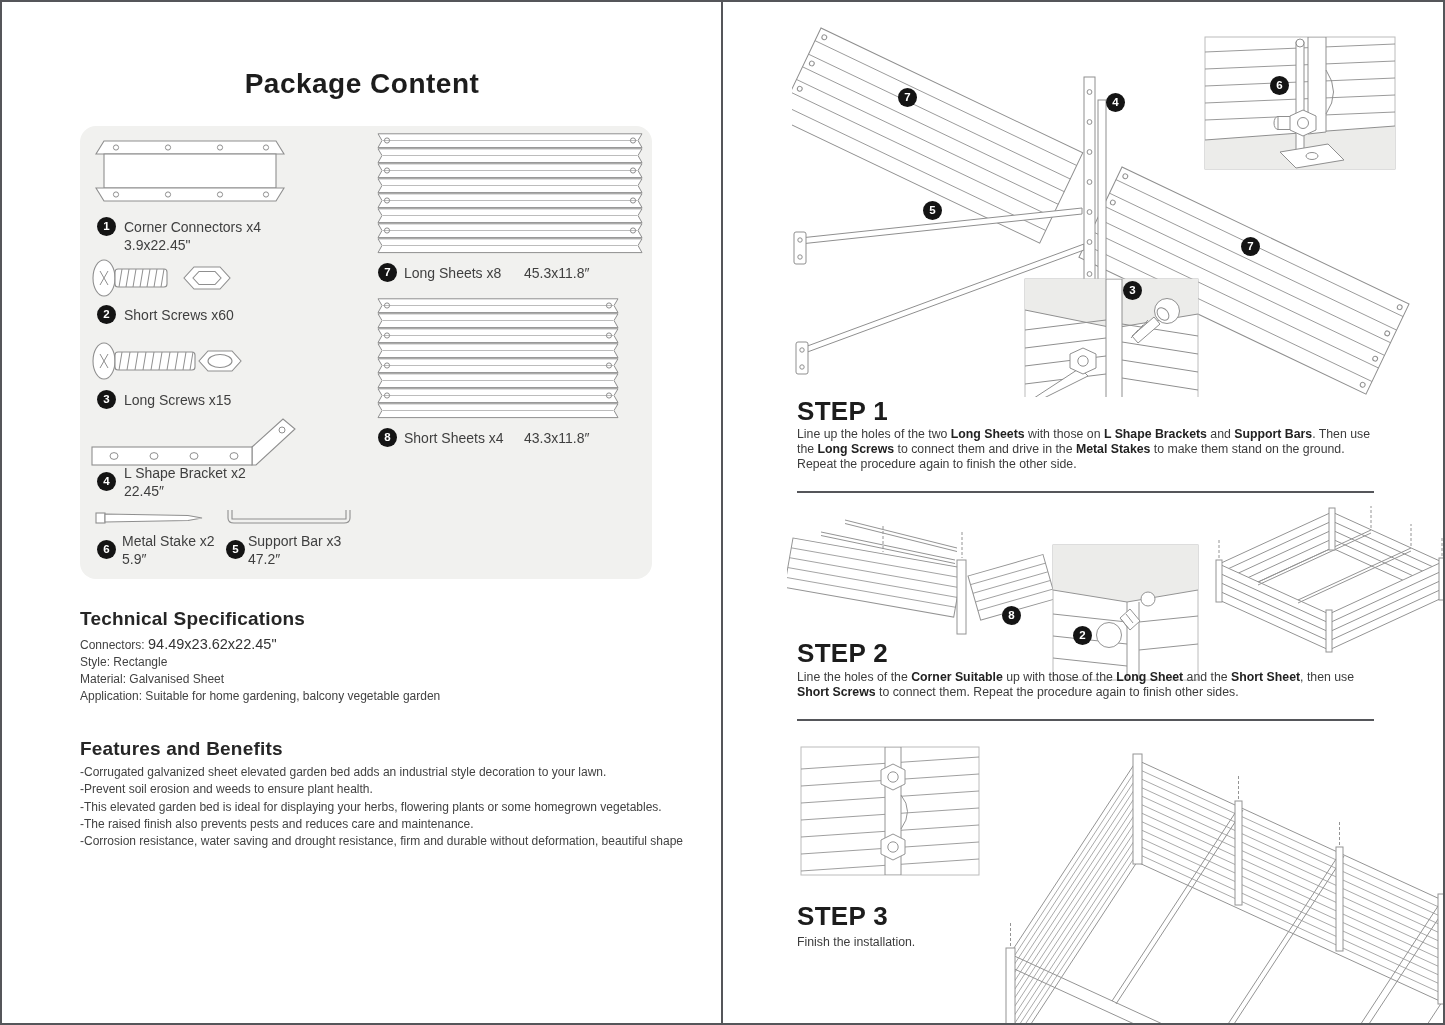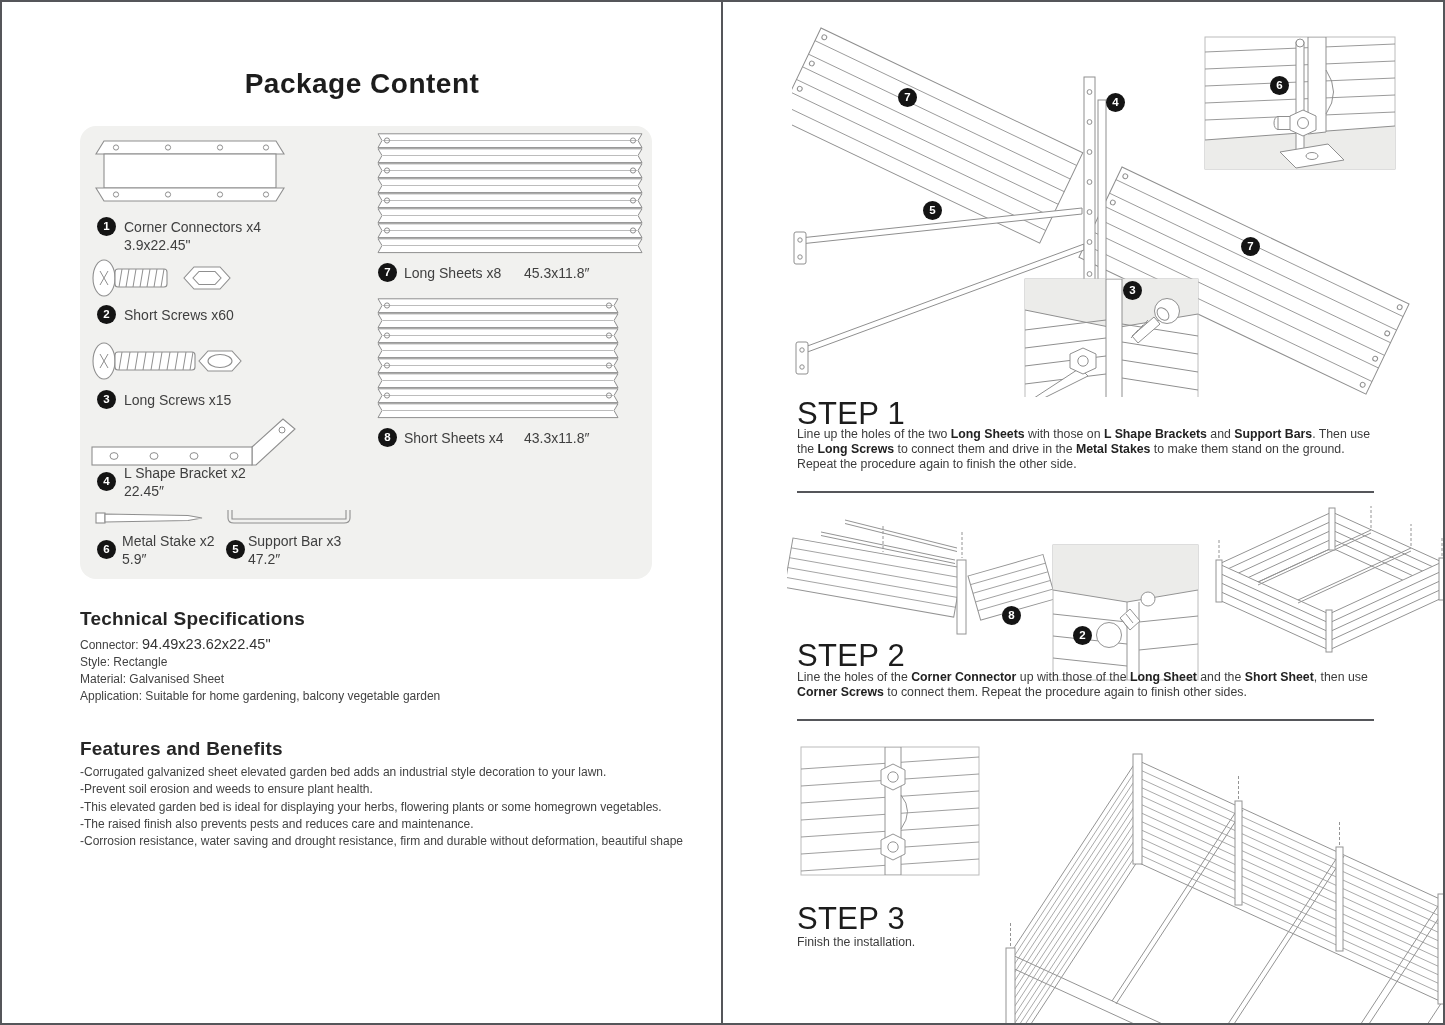--- a/index.html
+++ b/index.html
@@ -8,21 +8,21 @@
   .divider{position:absolute;left:719px;top:0;width:2px;height:1025px;background:#55565a;}
   .page-title{position:absolute;left:0;top:66px;width:720px;text-align:center;font-size:28px;font-weight:700;color:#1d1d1d;letter-spacing:.5px;}
   .pkg-box{position:absolute;left:78px;top:124px;width:572px;height:453px;background:#f1f1ef;border-radius:16px;}
   .badge{position:absolute;width:19px;height:19px;border-radius:50%;background:#141414;color:#fff;font-size:11.5px;font-weight:700;display:flex;align-items:center;justify-content:center;line-height:1;}
   .plabel{position:absolute;font-size:14px;color:#3f3f3f;white-space:nowrap;line-height:18px;}
   .pdim{position:absolute;font-size:14px;color:#3f3f3f;white-space:nowrap;line-height:18px;}
   .sec-head{position:absolute;font-size:19px;font-weight:700;color:#262626;letter-spacing:.2px;}
   .spec-line{font-size:12px;color:#424242;line-height:17px;}
   .spec-dim-value{font-size:14.5px;color:#333;}
   .feat-line{font-size:12px;color:#424242;line-height:17.3px;}
-  .step-head{position:absolute;font-size:31px;font-weight:400;color:#1c1c1c;letter-spacing:.3px;}
+  .step-head{position:absolute;font-size:26px;font-weight:700;color:#1c1c1c;letter-spacing:.3px;}
   .step-body{position:absolute;width:580px;font-size:12.3px;line-height:15.2px;color:#3c3c3c;}
   .step-body b{color:#222;}
   .sep{position:absolute;width:577px;height:2px;background:#55565a;}
   svg{display:block;}
 </style>
 </head>
 <body>
 
 <div class="page">
   <div class="divider"></div>
@@ -187,21 +187,21 @@
     <div class="plabel" style="left:324px;top:138px">Long Sheets x8</div>
     <div class="pdim" style="left:444px;top:138px">45.3x11.8″</div>
 
     <div class="badge" style="left:298px;top:302px">8</div>
     <div class="plabel" style="left:324px;top:303px">Short Sheets x4</div>
     <div class="pdim" style="left:444px;top:303px">43.3x11.8″</div>
   </div>
 
   <div class="sec-head" style="left:78px;top:606px">Technical Specifications</div>
   <div class="abs" style="left:78px;top:634px;width:600px">
-    <div class="spec-line"><span>Connector: </span><span class="spec-dim-value">94.49x23.62x22.45"</span></div>
+    <div class="spec-line"><span>Connectors: </span><span class="spec-dim-value">94.49x23.62x22.45"</span></div>
     <div class="spec-line">Style: Rectangle</div>
     <div class="spec-line">Material: Galvanised Sheet</div>
     <div class="spec-line">Application: Suitable for home gardening, balcony vegetable garden</div>
   </div>
 
   <div class="sec-head" style="left:78px;top:736px">Features and Benefits</div>
   <div class="abs" style="left:78px;top:762px;width:620px">
     <div class="feat-line">-Corrugated galvanized sheet elevated garden bed adds an industrial style decoration to your lawn.</div>
     <div class="feat-line">-Prevent soil erosion and weeds to ensure plant health.</div>
     <div class="feat-line">-This elevated garden bed is ideal for displaying your herbs, flowering plants or some homegrown vegetables.</div>
@@ -436,21 +436,21 @@
         <line x1="432" y1="56" x2="432" y2="36"></line>
           <line x1="655" y1="54" x2="655" y2="34"></line>
       </g>
     </g>
   </svg>
 
   <div class="badge" style="left:1000px;top:604px">8</div>
   <div class="badge" style="left:1071px;top:624px">2</div>
 
   <div class="step-head" style="left:795px;top:636px">STEP 2</div>
-  <div class="step-body" style="left:795px;top:668px"><span>Line the holes of the </span><b>Corner Connector</b><span> up with those of the </span><b>Long Sheet</b><span> and the </span><b>Short Sheet</b><span>, then use </span><b>Corner Screws</b><span> to connect them. Repeat the procedure again to finish other sides.</span></div>
+  <div class="step-body" style="left:795px;top:668px"><span>Line the holes of the </span><b>Corner Suitable</b><span> up with those of the </span><b>Long Sheet</b><span> and the </span><b>Short Sheet</b><span>, then use </span><b>Short Screws</b><span> to connect them. Repeat the procedure again to finish other sides.</span></div>
 
   <div class="sep" style="left:795px;top:717px"></div>
 
   <svg class="abs" style="left:795px;top:735px" width="648" height="288" viewBox="0 0 648 288">
 
     <clipPath id="clipS3">
         <rect x="4" y="10" width="178" height="128"></rect>
       </clipPath>
     <rect x="4" y="10" width="178" height="128" fill="#ffffff" stroke="#bcbcbc"></rect>
     <g clip-path="url(#clipS3)">

